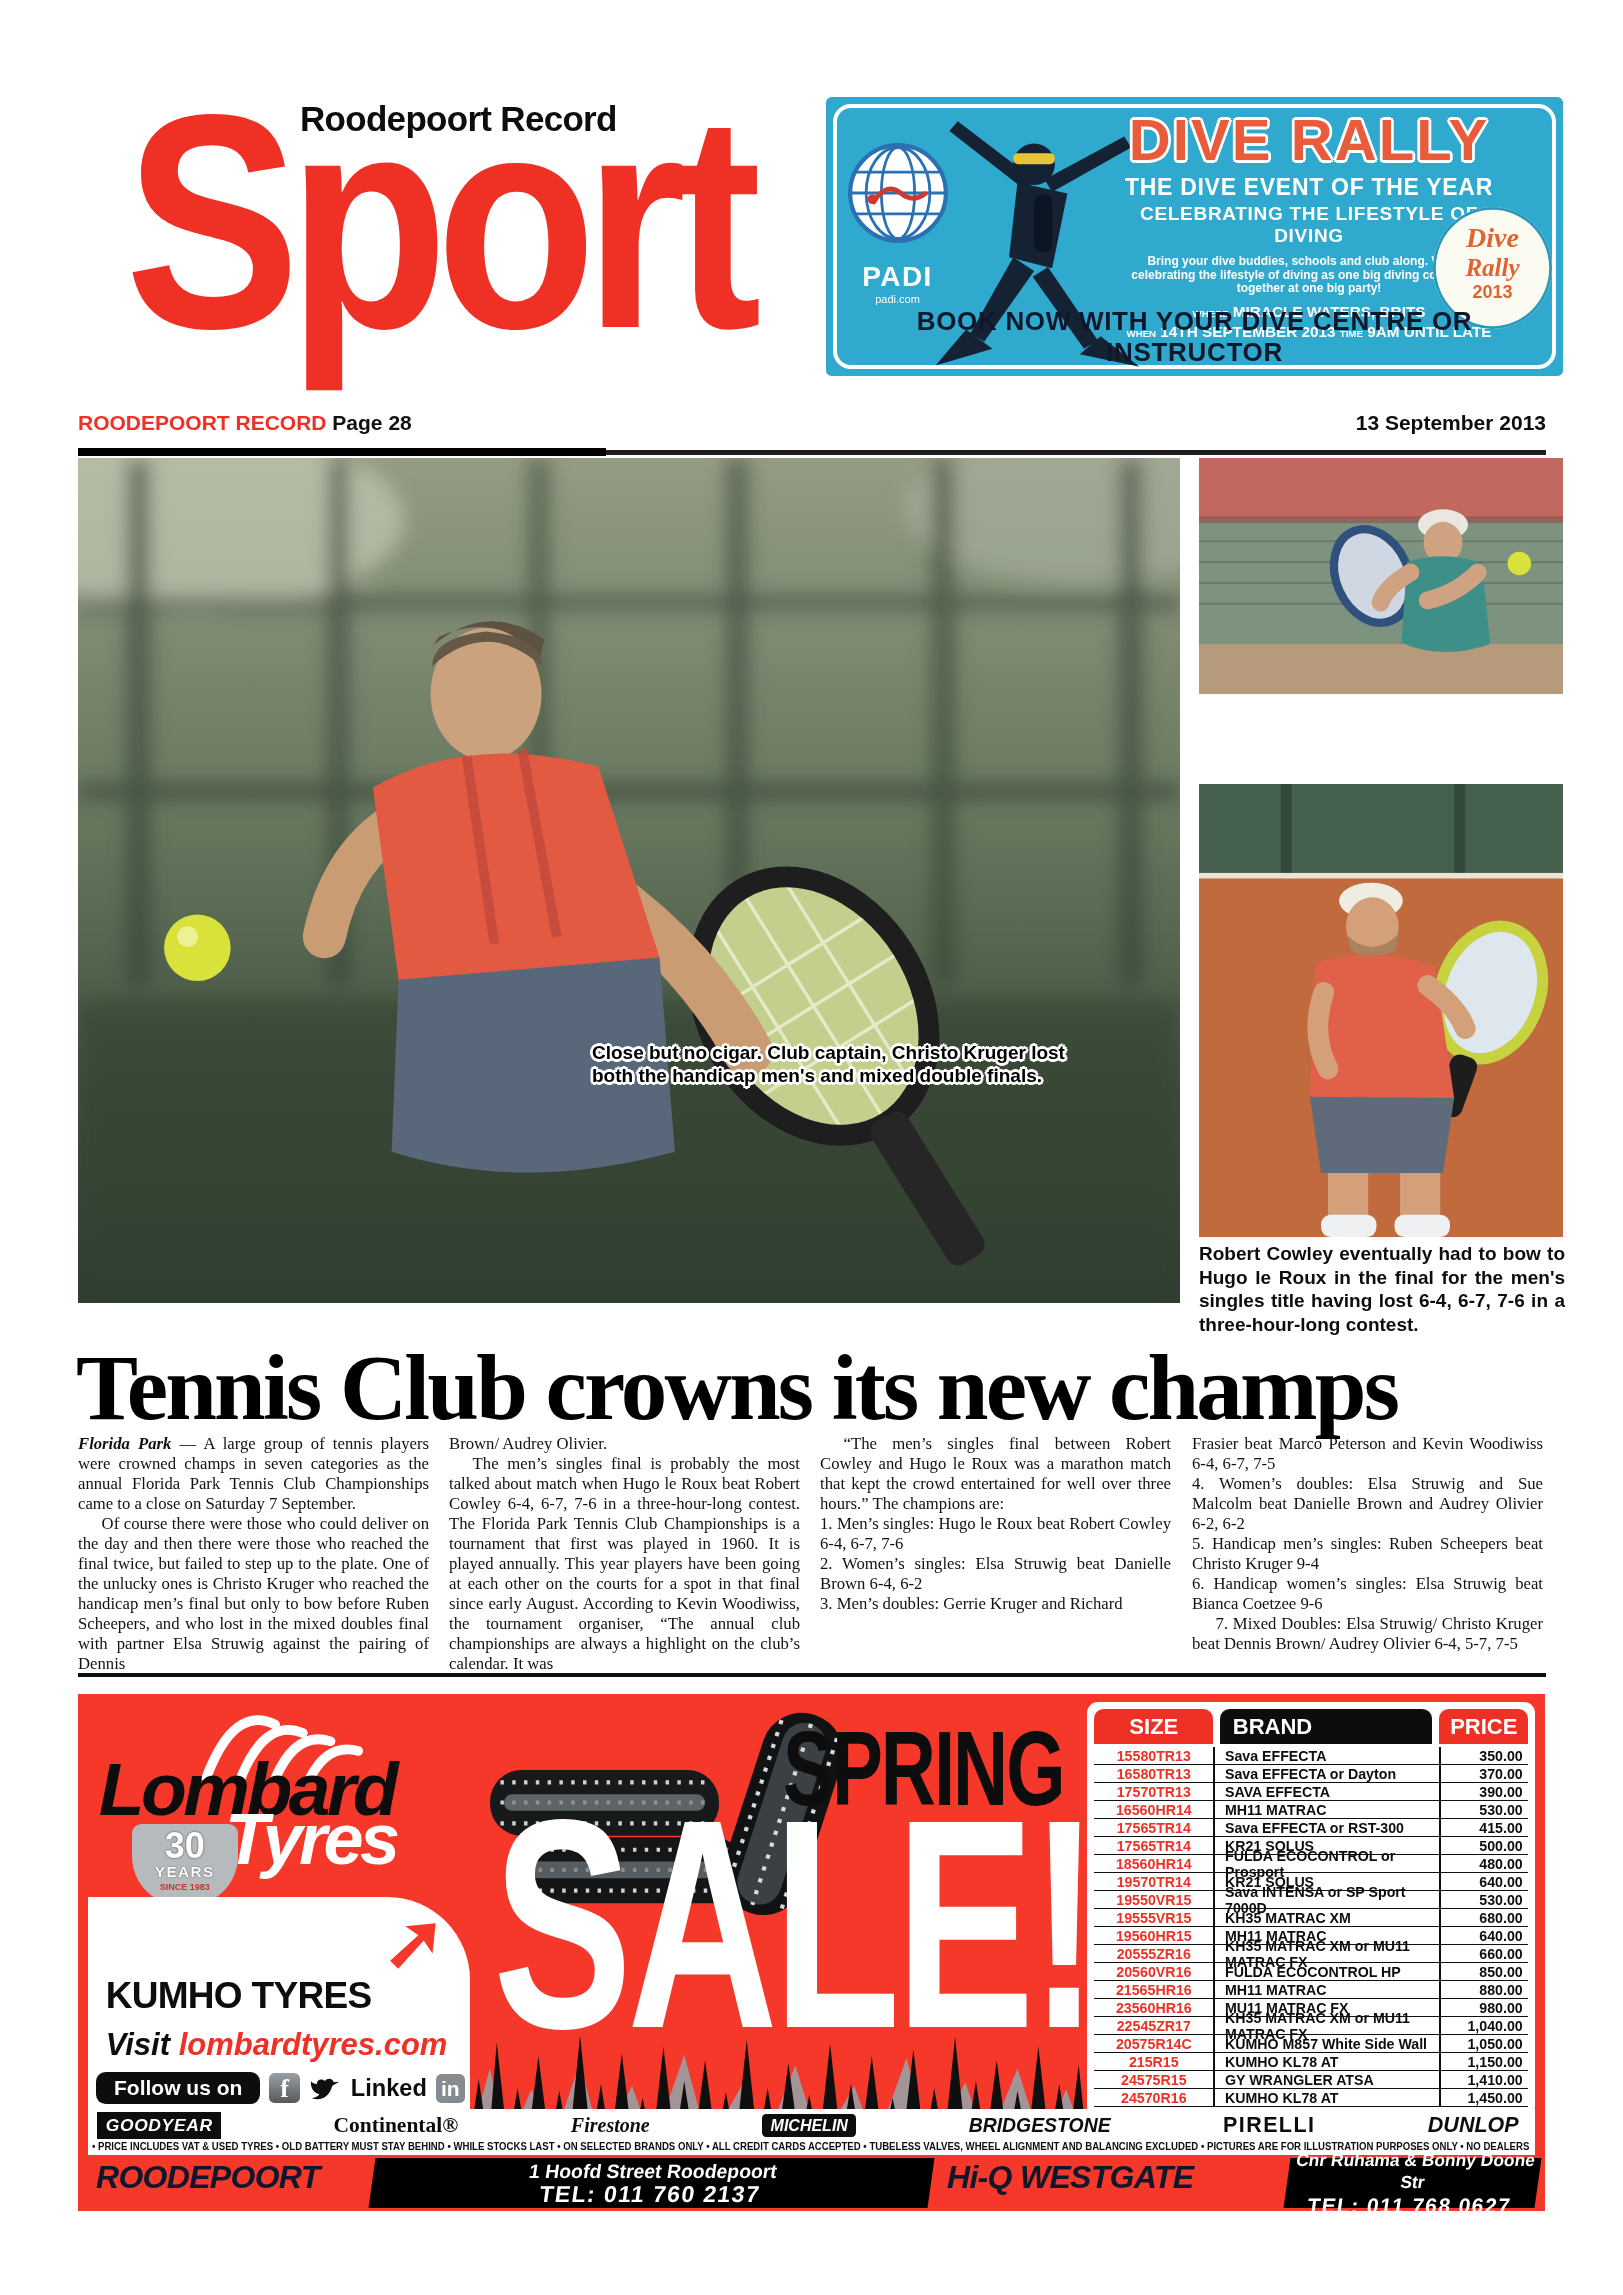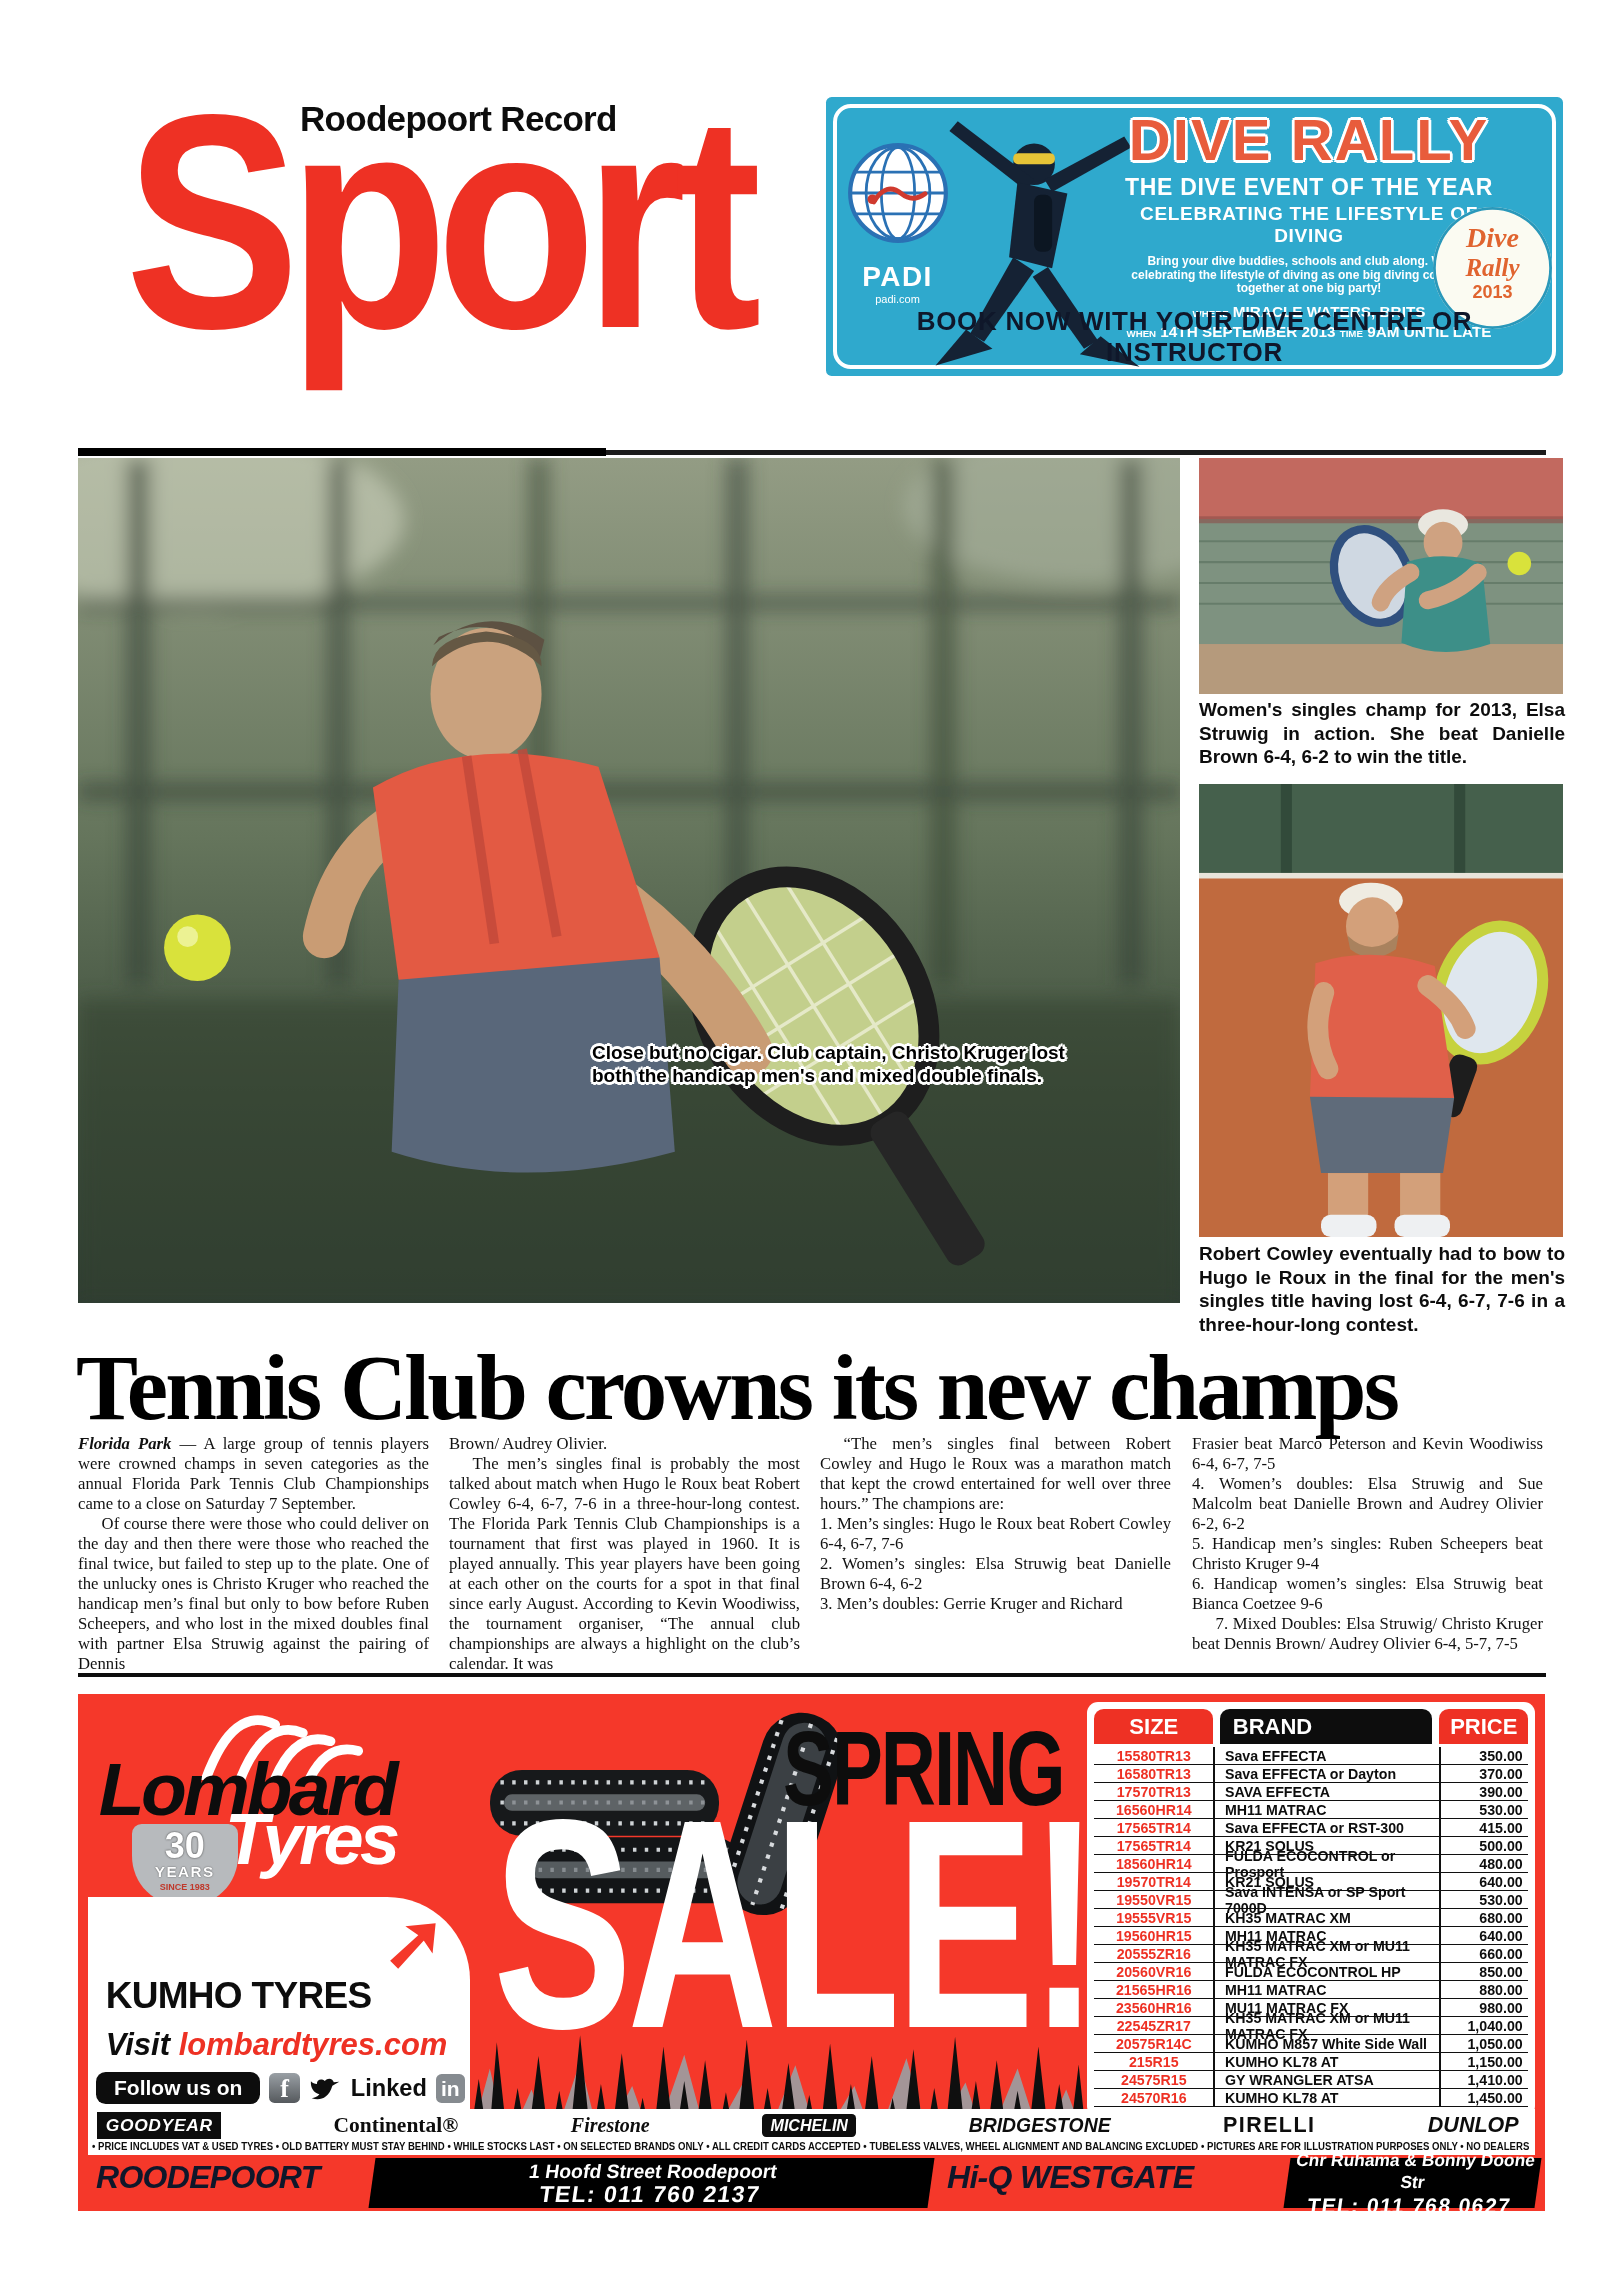--- a/index.html
+++ b/index.html
@@ -168,20 +168,27 @@
       </div>
     </div>
     <div class="dive-badge">
       <div class="badge-l1">Dive</div>
       <div class="badge-l2">Rally</div>
       <div class="badge-l3">2013</div>
     </div>
     <div class="dive-cta">BOOK NOW WITH YOUR DIVE CENTRE OR INSTRUCTOR</div>
   </div>
 
+  <div class="info-bar">
+    <div class="info-left">
+      <span class="paper-name">ROODEPOORT RECORD</span>
+      <span>Page 28</span>
+    </div>
+    <div class="info-date">13 September 2013</div>
+  </div>
   <div class="rule"></div>
   <div class="rule-left"></div>
 
   <div class="photo photo-main">
     <svg width="1102" height="845" viewBox="0 0 1588 1218" preserveAspectRatio="none">
       <defs>
         <linearGradient id="bg1" x1="0" y1="0" x2="0" y2="1">
           <stop offset="0" stop-color="#939c84"></stop>
             <stop offset=".45" stop-color="#65755c"></stop>
           <stop offset=".75" stop-color="#41513f"></stop>
@@ -252,21 +259,20 @@
         <ellipse cx="250" cy="170" rx="52" ry="70" fill="none" stroke="#30507e" stroke-width="12"></ellipse>
       </g>
       <circle cx="462" cy="152" r="17" fill="#d9e23b"></circle>
       <ellipse cx="352" cy="96" rx="36" ry="22" fill="#e9e7df"></ellipse>
       <ellipse cx="352" cy="122" rx="28" ry="30" fill="#cfa281"></ellipse>
       <path d="M300 150 Q355 132 408 152 L420 268 Q352 292 292 266 Z" fill="#3d8f88"></path>
       <path d="M305 165 Q270 185 262 208" stroke="#cfa281" stroke-width="26" fill="none" stroke-linecap="round"></path>
       <path d="M402 165 Q372 195 330 205" stroke="#cfa281" stroke-width="26" fill="none" stroke-linecap="round"></path>
     </svg>
   </div>
-  <div class="caption caption-rt">Women's singles champ for 2013, Elsa Struwig in action. She beat Danielle Brown 6-4, 6-2 to win the title.</div>
 
   <div class="photo photo-rb">
     <svg width="364" height="453" viewBox="0 0 525 652" preserveAspectRatio="none">
       <rect width="525" height="652" fill="#c06a3e"></rect>
       <rect width="525" height="132" fill="#45604c"></rect>
       <rect x="118" y="0" width="16" height="132" fill="#324a3a"></rect>
       <rect x="368" y="0" width="16" height="132" fill="#324a3a"></rect>
       <rect y="128" width="525" height="8" fill="#e8e4da"></rect>
       <g transform="rotate(20 420 300)">
         <ellipse cx="420" cy="300" rx="72" ry="98" fill="#dfe7ee"></ellipse>

